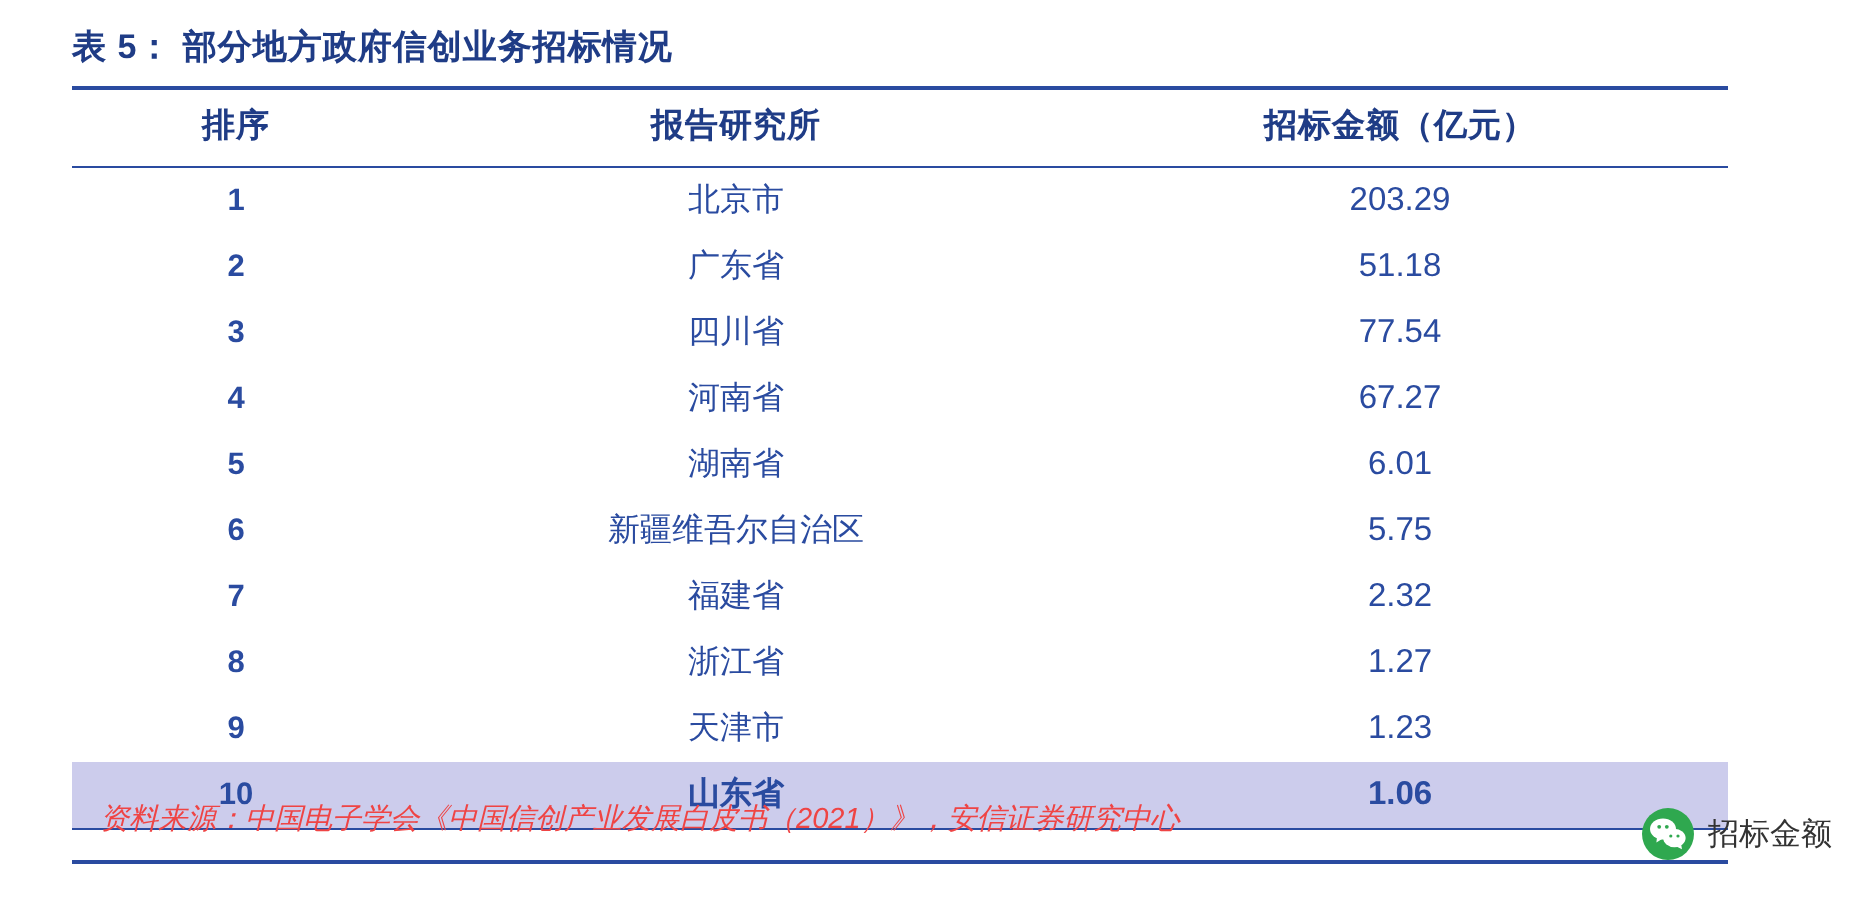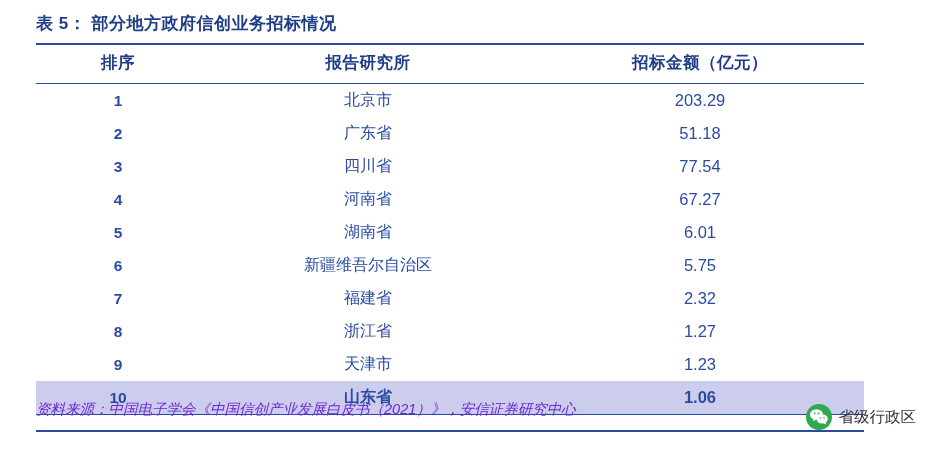--- a/index.html
+++ b/index.html
@@ -80,22 +80,23 @@
   }
   tbody tr.last-row td {
     border-bottom: 1.5px solid #2a4ba0;
   }
   .source-note {
     position: absolute;
     left: 36px;
     top: 400px;
     font-size: 14.5px;
     font-style: italic;
-    color: #6d28d9;
+    color: #ef4444;
     white-space: nowrap;
+    padding-left: 14px;
   }
   .bottom-rule {
     position: absolute;
     left: 36px;
     top: 430px;
     width: 828px;
     height: 0;
     border-top: 2px solid #2a4ba0;
   }
   .wechat-badge {
@@ -211,16 +212,16 @@
         <ellipse cx="7.5" cy="6.5" rx="6.5" ry="5.3" fill="#ffffff"></ellipse>
         <polygon points="4.5,10.5 4.2,13.2 7.2,11.4" fill="#ffffff"></polygon>
         <ellipse cx="13.2" cy="11" rx="5.6" ry="4.6" fill="#ffffff"></ellipse>
         <polygon points="16.6,14.4 17,16.6 14.2,15.2" fill="#ffffff"></polygon>
         <circle cx="5.6" cy="5.4" r="0.95" fill="#2fa84f"></circle>
         <circle cx="9.4" cy="5.4" r="0.95" fill="#2fa84f"></circle>
         <circle cx="11.4" cy="10" r="0.8" fill="#2fa84f"></circle>
         <circle cx="15" cy="10" r="0.8" fill="#2fa84f"></circle>
       </svg>
     </span>
-    <span class="badge-text">省级行政区</span>
+    <span class="badge-text">招标金额</span>
   </div>
 
 </div>
 
 </body></html>

